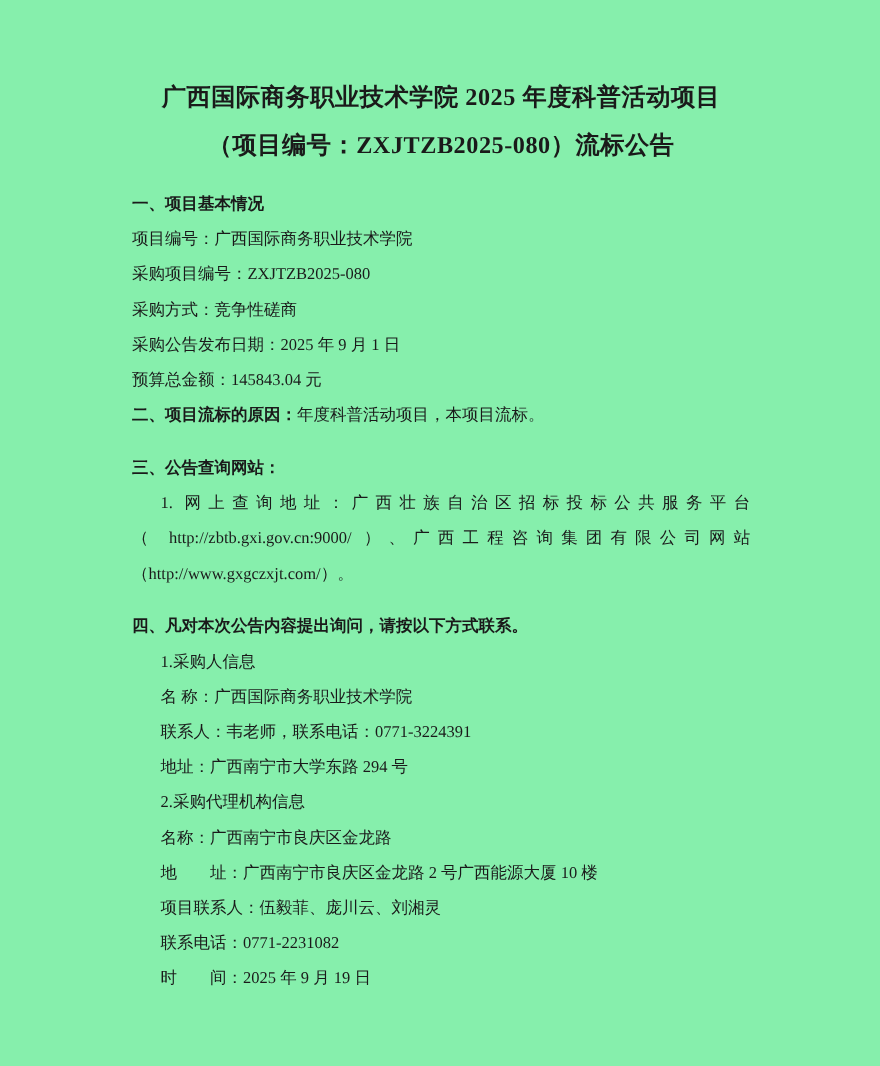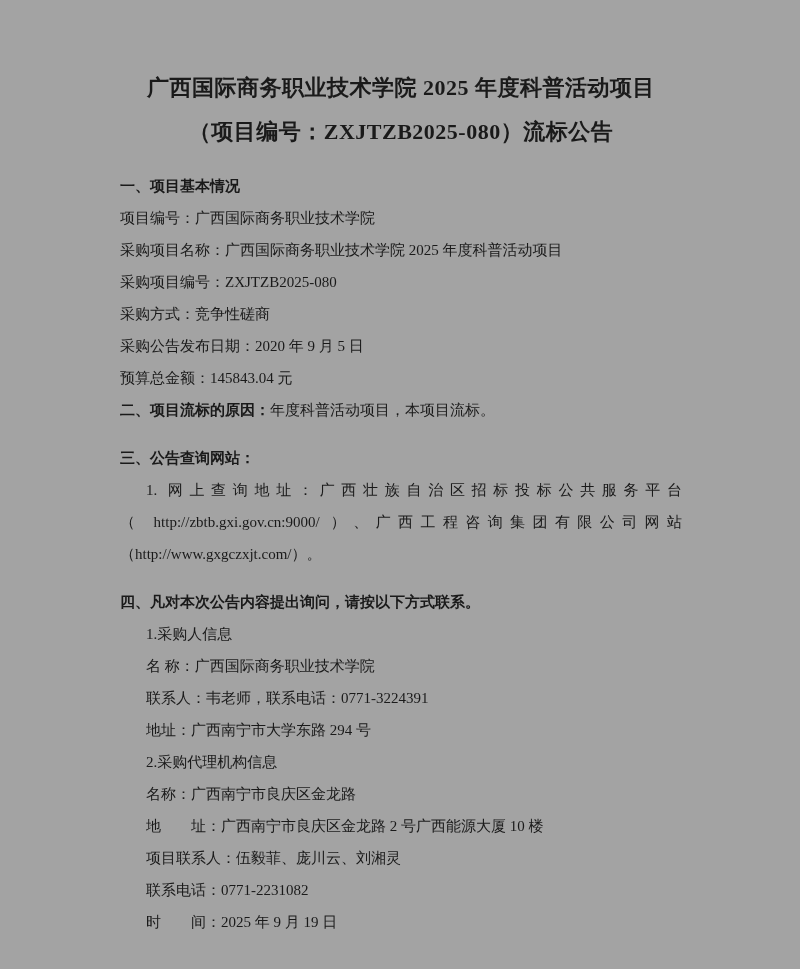--- a/index.html
+++ b/index.html
@@ -12,21 +12,21 @@
   }
   body {
     font-family: "Liberation Serif", "DejaVu Serif", serif;
     color: #1a1a1a;
   }
   .page {
     box-sizing: border-box;
     width: 800px;
     height: 969px;
     padding: 66px 118px 0 120px;
-    background: #a3a3a3;
+    background: #86efac;
   }
   .title-block {
     margin: 0 0 14px 0;
   }
   .title-line {
     font-size: 22px;
     font-weight: bold;
     line-height: 44px;
     text-align: center;
     letter-spacing: 0.5px;
@@ -61,24 +61,23 @@
 
   <div class="title-block">
     <div class="title-line">广西国际商务职业技术学院 2025 年度科普活动项目</div>
     <div class="title-line">（项目编号：ZXJTZB2025-080）流标公告</div>
   </div>
 
   <div class="doc-body">
 
     <p class="line bold">一、项目基本情况</p>
     <p class="line">项目编号：广西国际商务职业技术学院</p>
-    <p class="line">采购项目名称：广西国际商务职业技术学院 2025 年度科普活动项目</p>
     <p class="line">采购项目编号：ZXJTZB2025-080</p>
     <p class="line">采购方式：竞争性磋商</p>
-    <p class="line">采购公告发布日期：2020 年 9 月 5 日</p>
+    <p class="line">采购公告发布日期：2025 年 9 月 1 日</p>
     <p class="line">预算总金额：145843.04 元</p>
 
     <p class="line"><span class="bold">二、项目流标的原因：</span><span>年度科普活动项目，本项目流标。</span></p>
 
     <p class="line bold">三、公告查询网站：</p>
     <p class="line just indent">1. 网上查询地址：广西壮族自治区招标投标公共服务平台</p>
     <p class="line just">（ http://zbtb.gxi.gov.cn:9000/ ）、广西工程咨询集团有限公司网站</p>
     <p class="line">（http://www.gxgczxjt.com/）。</p>
 
     <p class="line bold">四、凡对本次公告内容提出询问，请按以下方式联系。</p>

